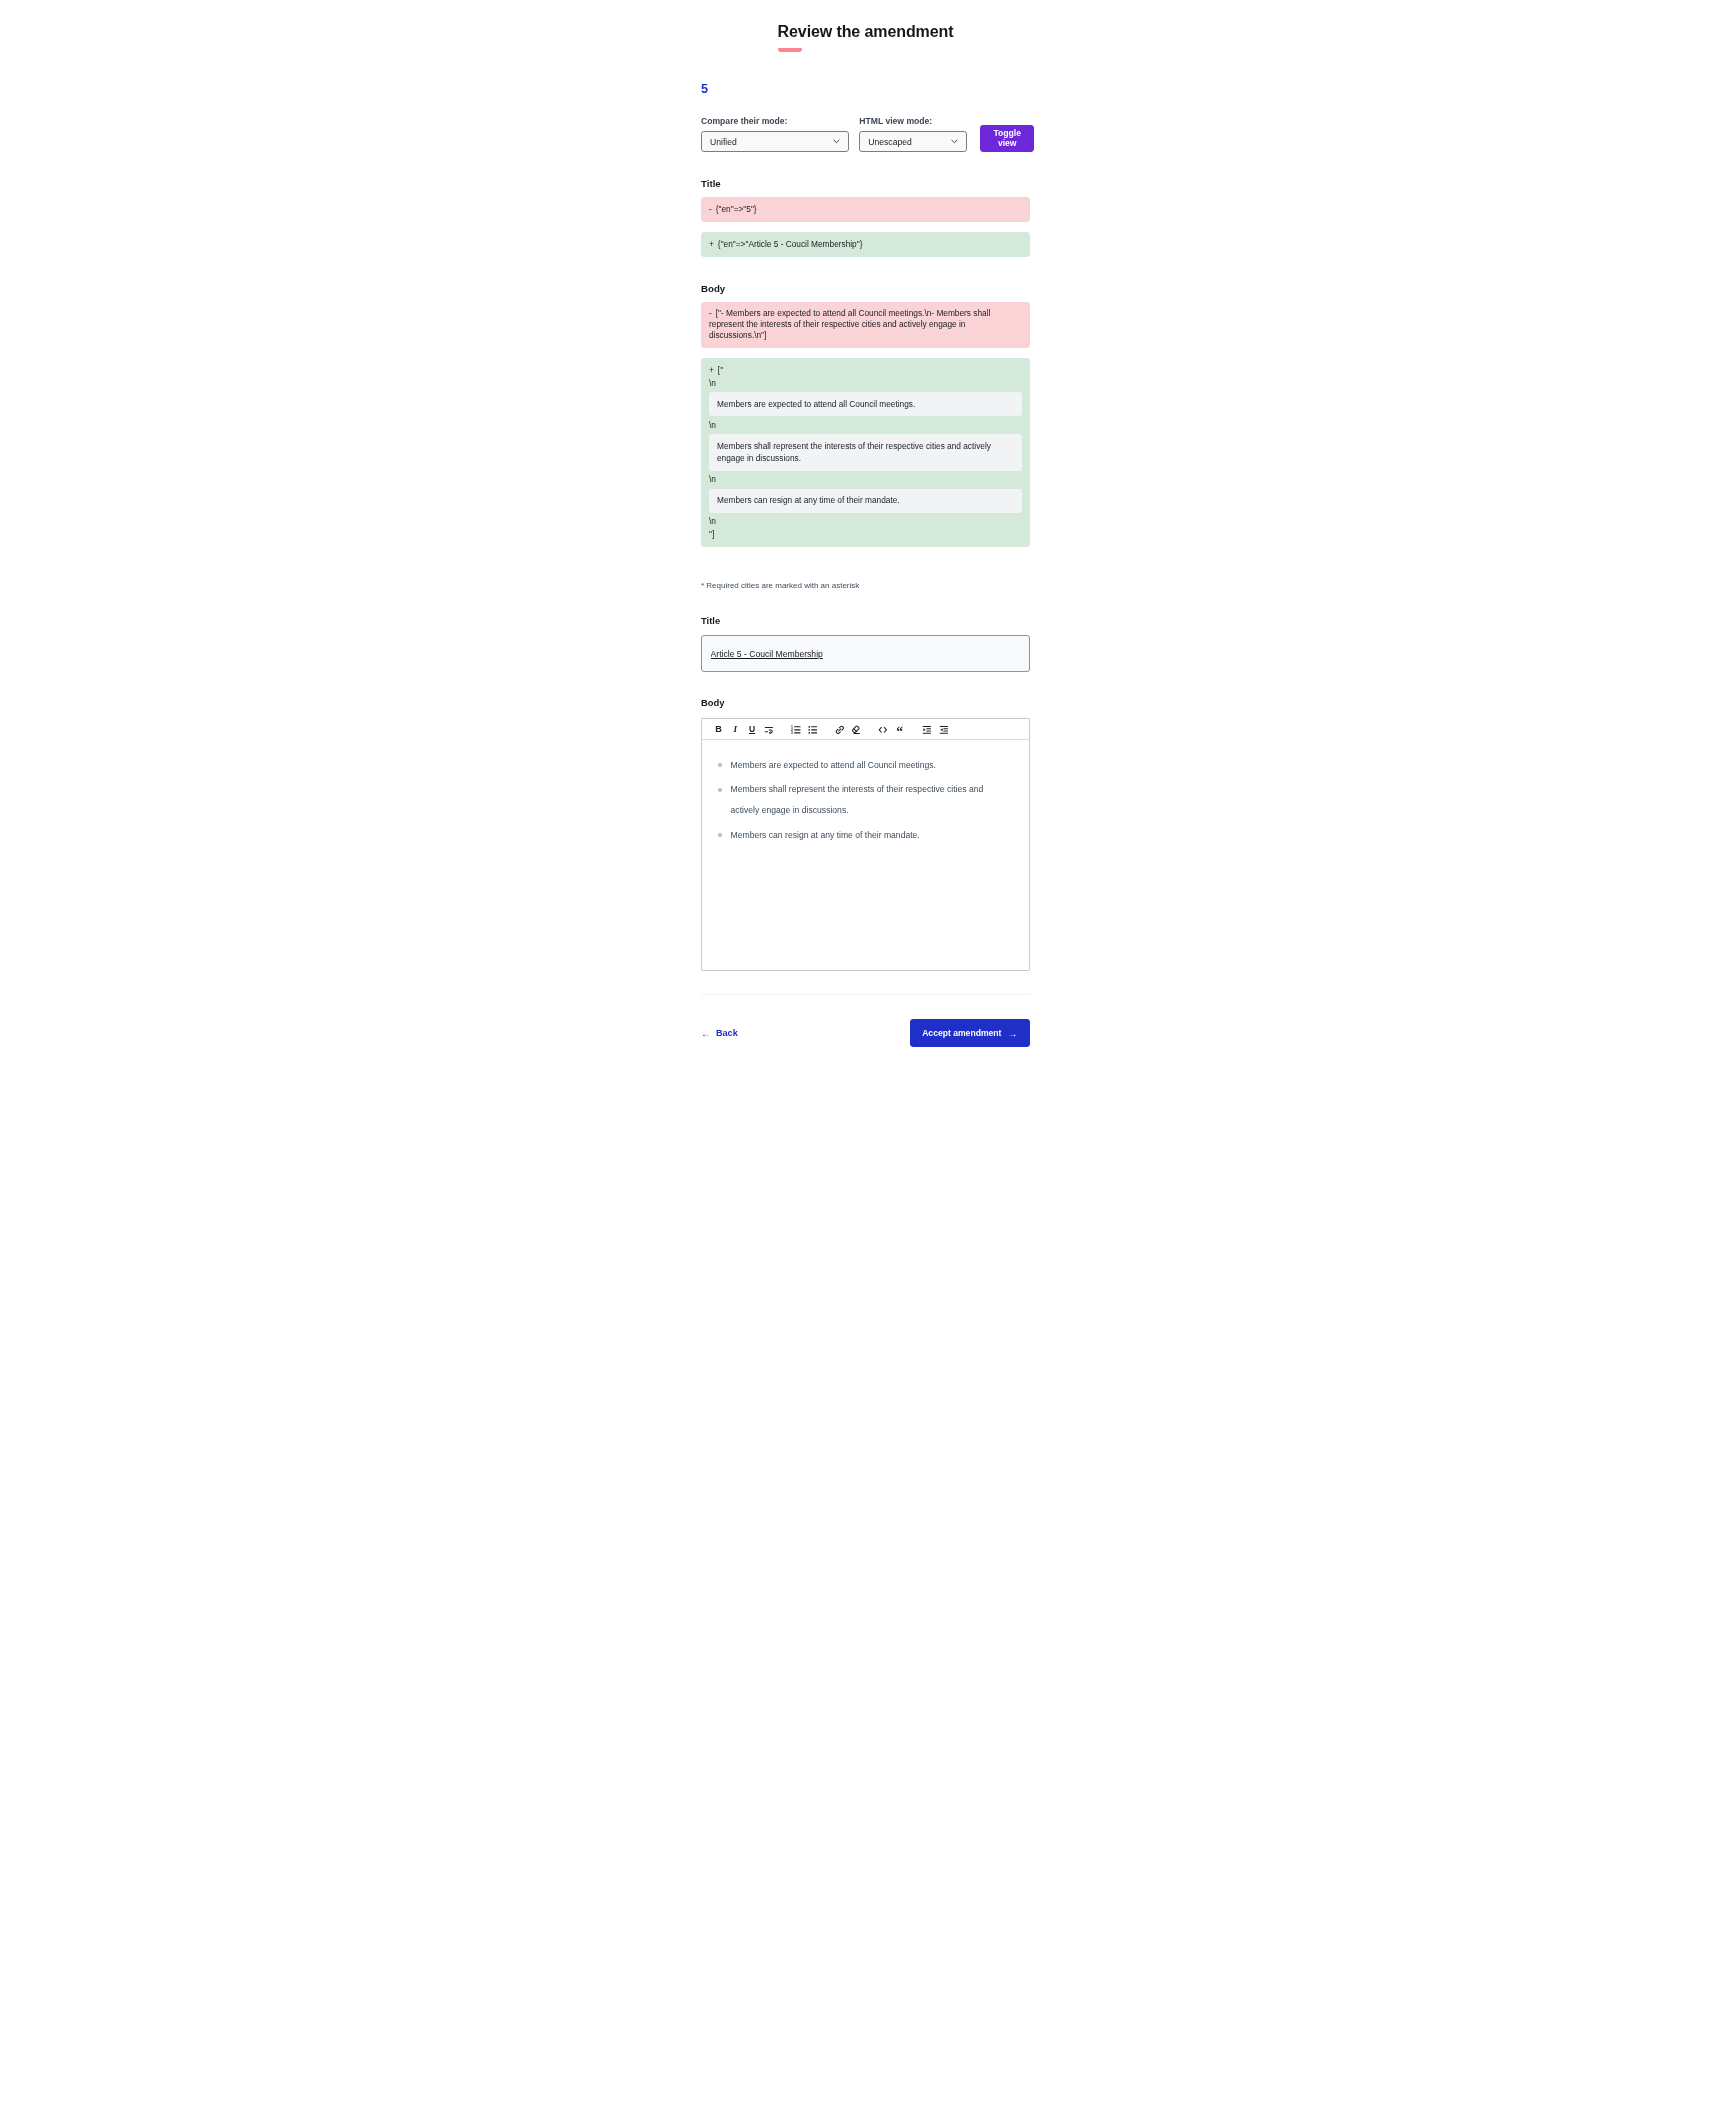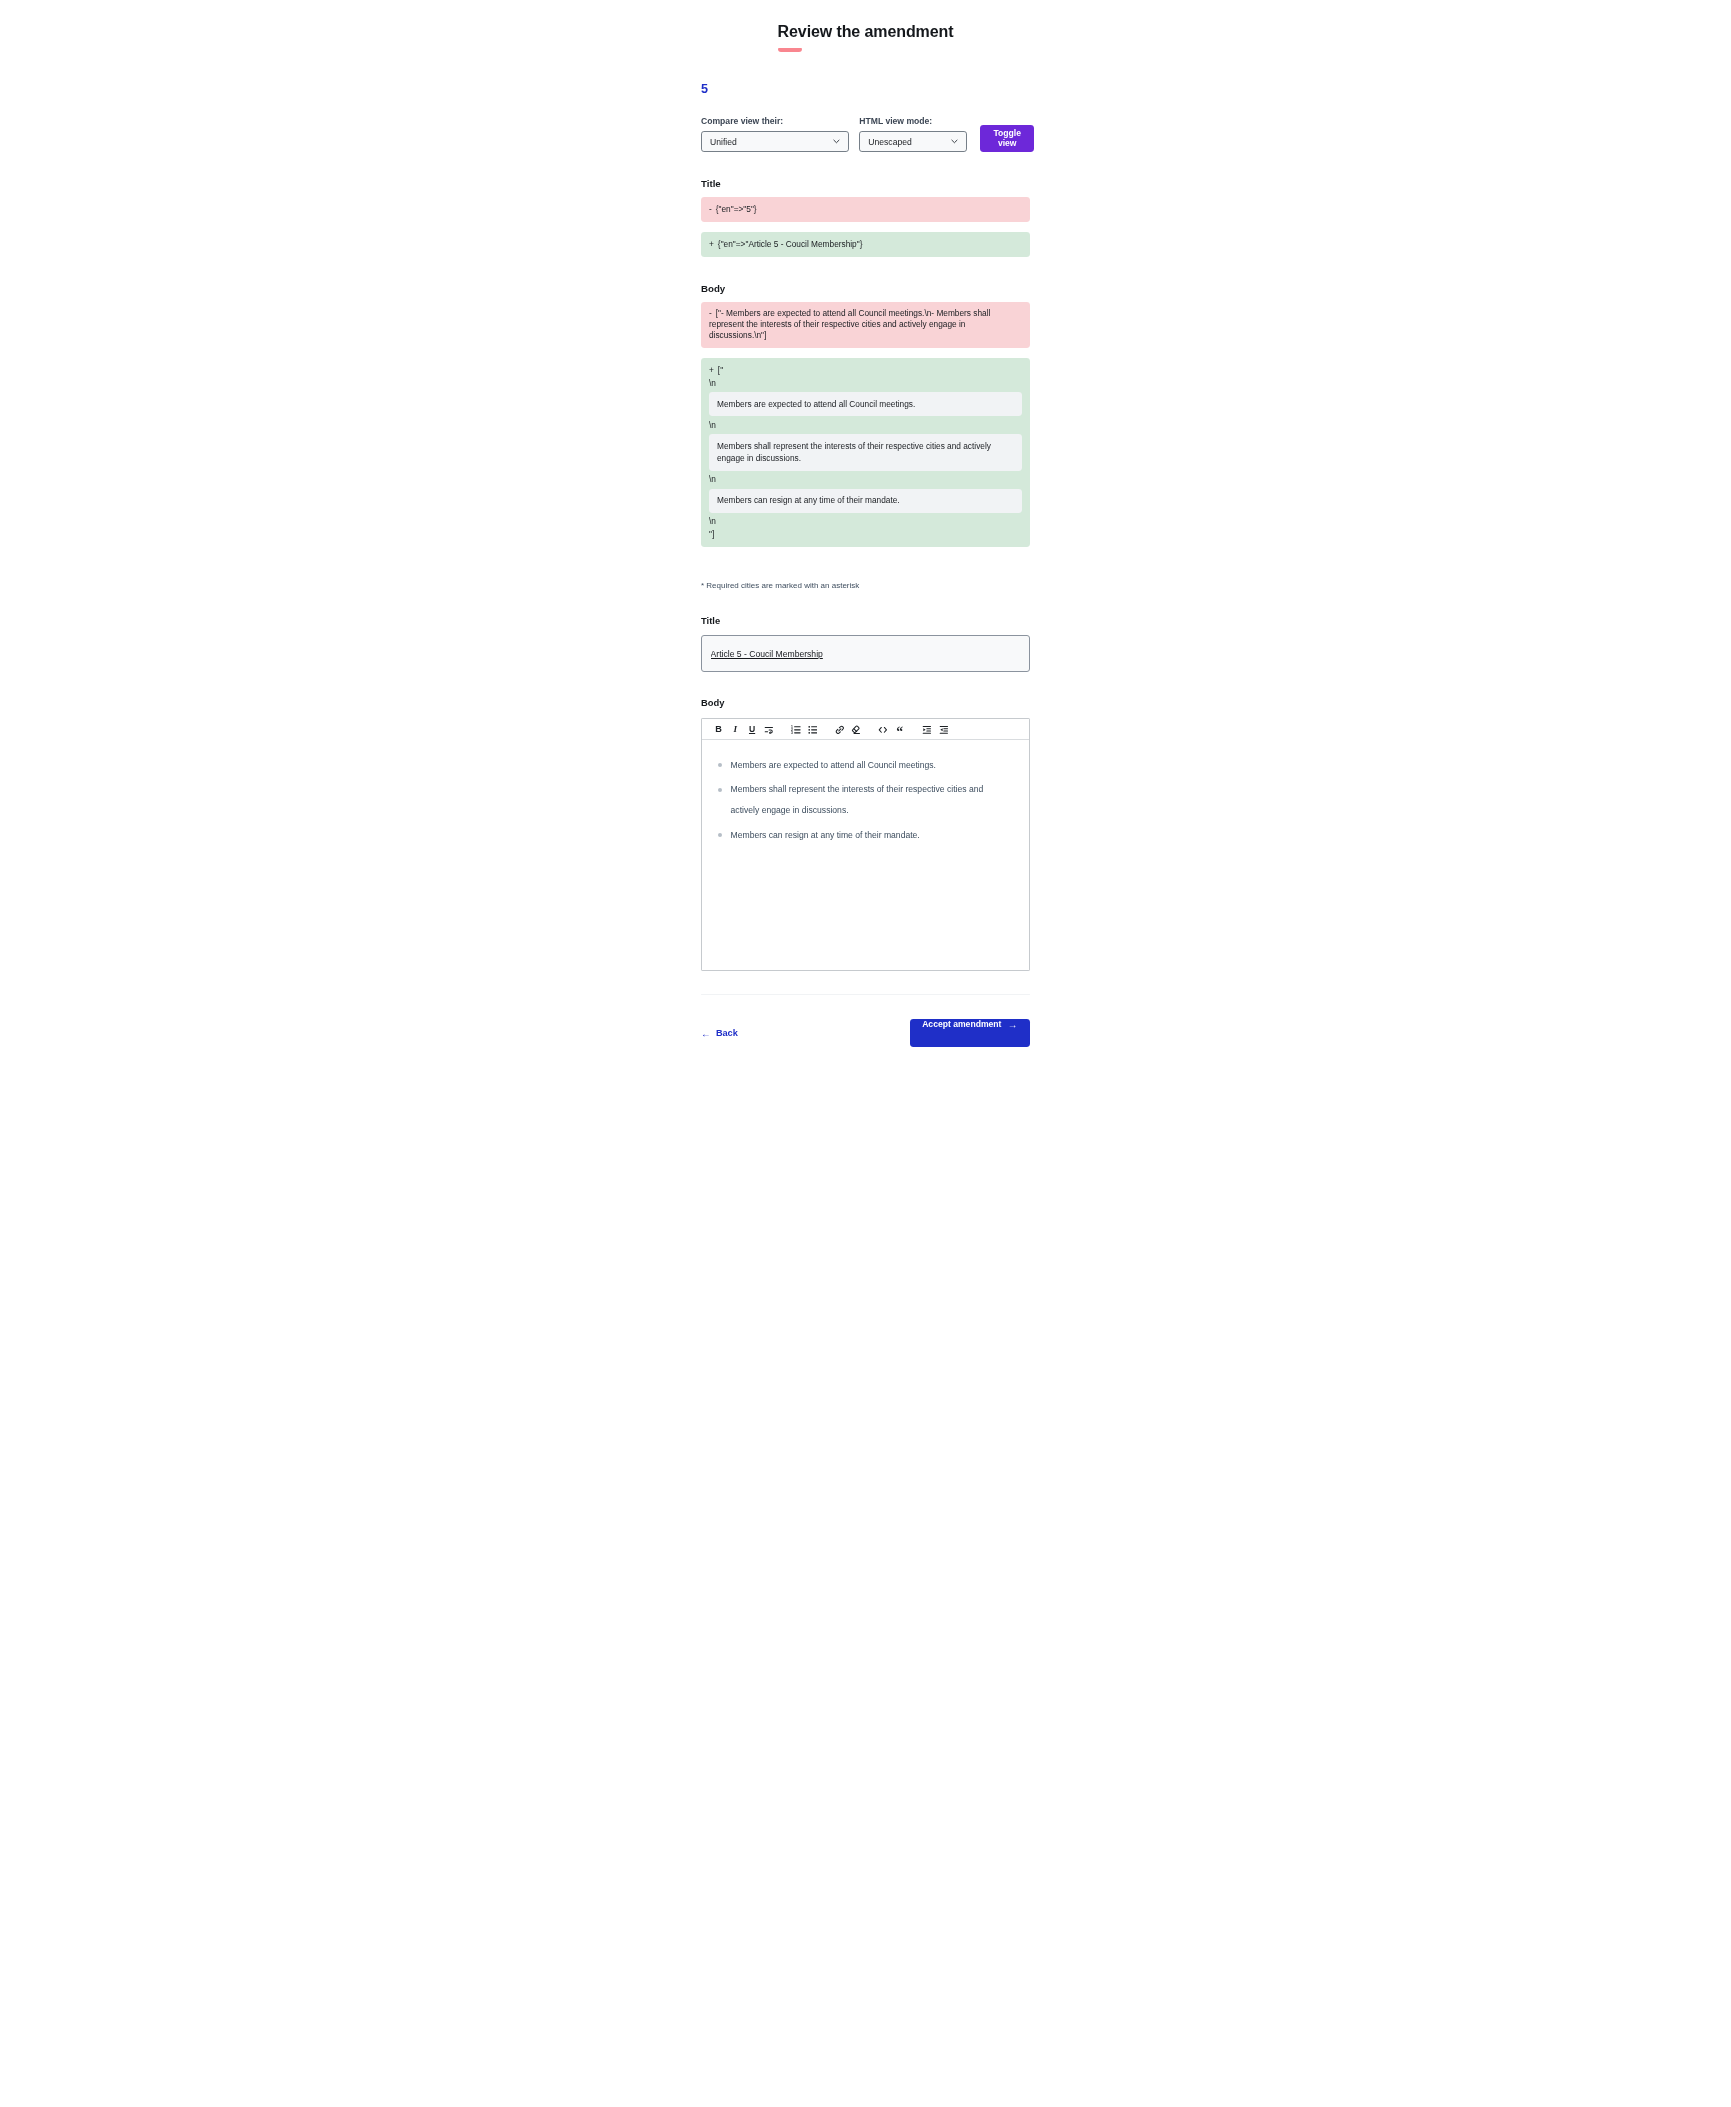--- a/index.html
+++ b/index.html
@@ -82,21 +82,21 @@
   .editor-content li { display:flex; gap:8.6px; font-size:8.6px; line-height:2.4; color:#3d4d5e; margin-bottom:4px; }
   .bullet-dot { flex:none; width:4px; height:4px; border-radius:50%; background:#b6bec7; margin-top:8.6px; }
 
   
   .footer-divider { margin-top:23px; height:1.1px; background:#f1f3f5; border-radius:0.6px; }
   .footer { margin-top:24px; display:flex; align-items:center; justify-content:space-between; }
   .back-link { display:flex; align-items:center; gap:5.2px; color:#1f2fc8; font-size:9.2px; font-weight:700; text-decoration:none; cursor:pointer; }
   .accept-btn {
     height:27.5px; background:#1f2fc8; color:#fff; border:none; border-radius:3.4px;
     font-family:"Liberation Sans",sans-serif; font-size:8.6px; font-weight:700;
-    padding:0 12.6px; cursor:pointer; display:flex; align-items:flex-start; gap:6.3px;
+    padding:0 12.6px; cursor:pointer; display:flex; align-items:center; gap:6.3px;
   }
   .arrow-glyph { font-weight:400; font-size:9.7px; }
 </style>
 </head>
 <body>
 
 <div class="page">
 
   <div class="title-row">
     <div class="title-inner">
@@ -106,21 +106,21 @@
   </div>
 
   <div class="container">
 
     
     <div class="amendment-number">5</div>
 
     
     <div class="controls">
       <div class="control-group">
-        <span class="control-label">Compare view their:</span>
+        <span class="control-label">Compare their mode:</span>
         <div class="select select-1">
           <span>Unified</span>
           <span class="chevron">
             <svg width="6.9" height="4.6" viewBox="0 0 12 8">
                 <polyline points="1,1.5 6,6.5 11,1.5" fill="none" stroke="#2b3138" stroke-width="1.6"></polyline>
               </svg>
           </span>
         </div>
       </div>
       <div class="control-group">

